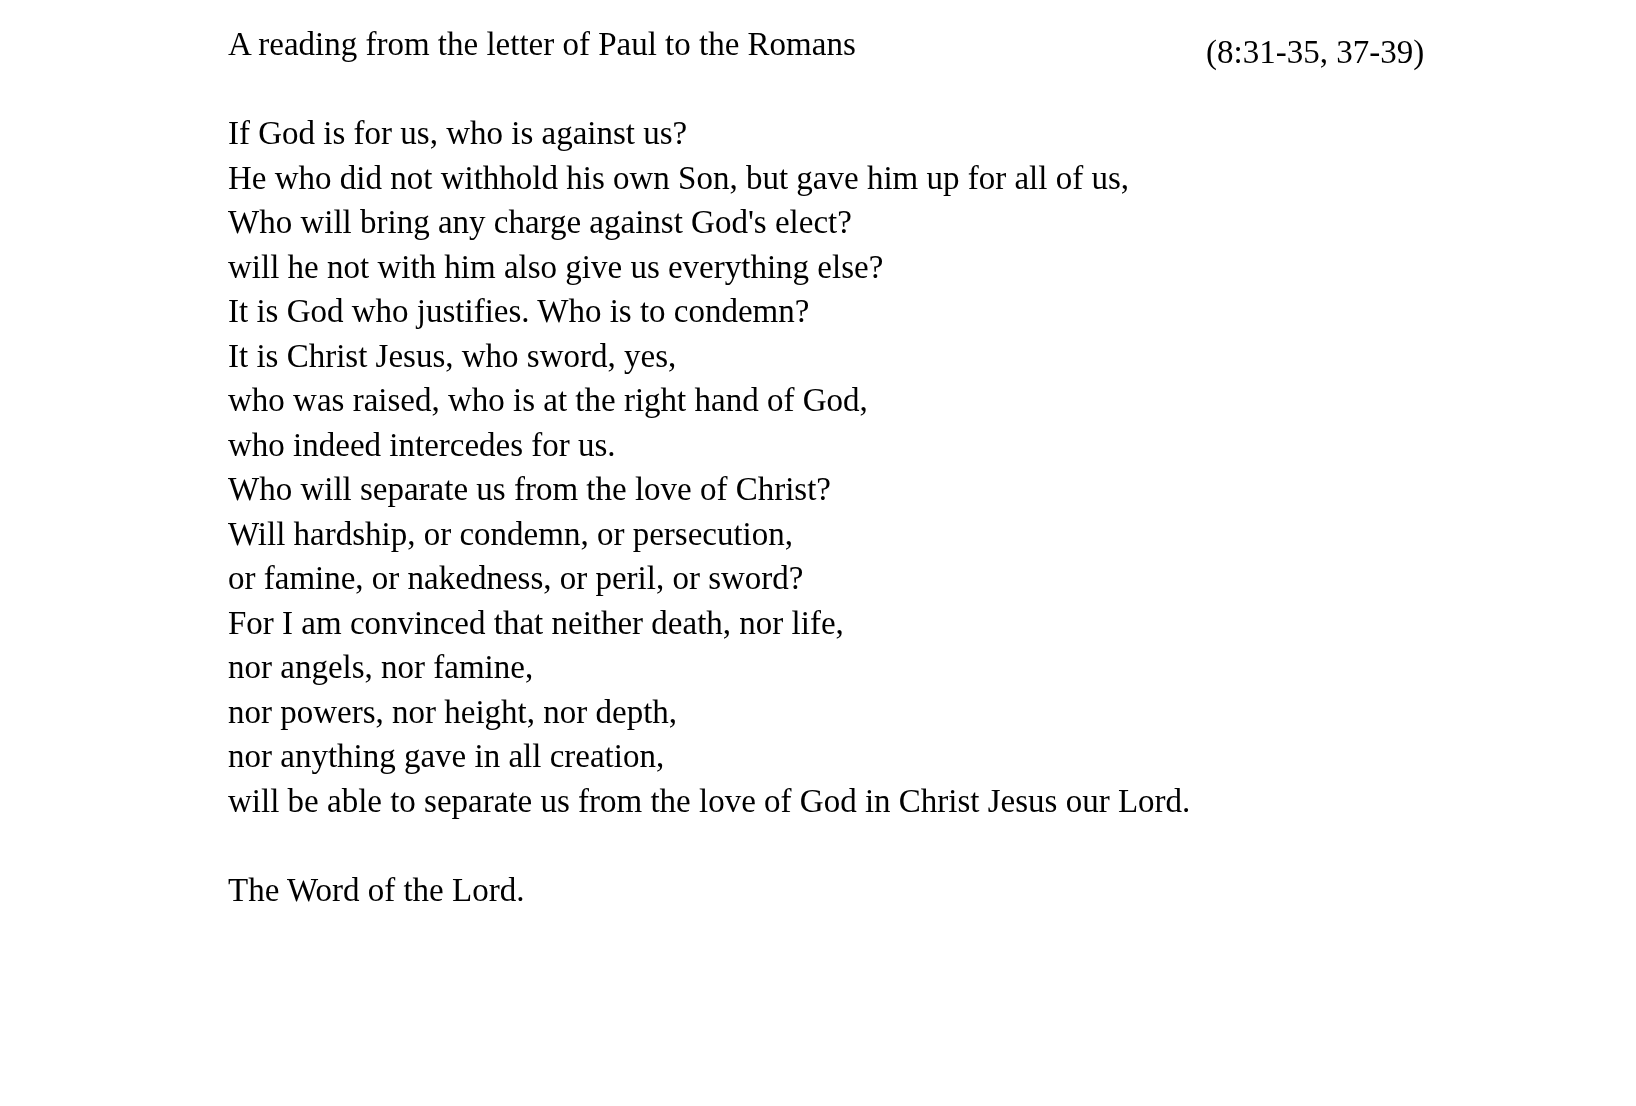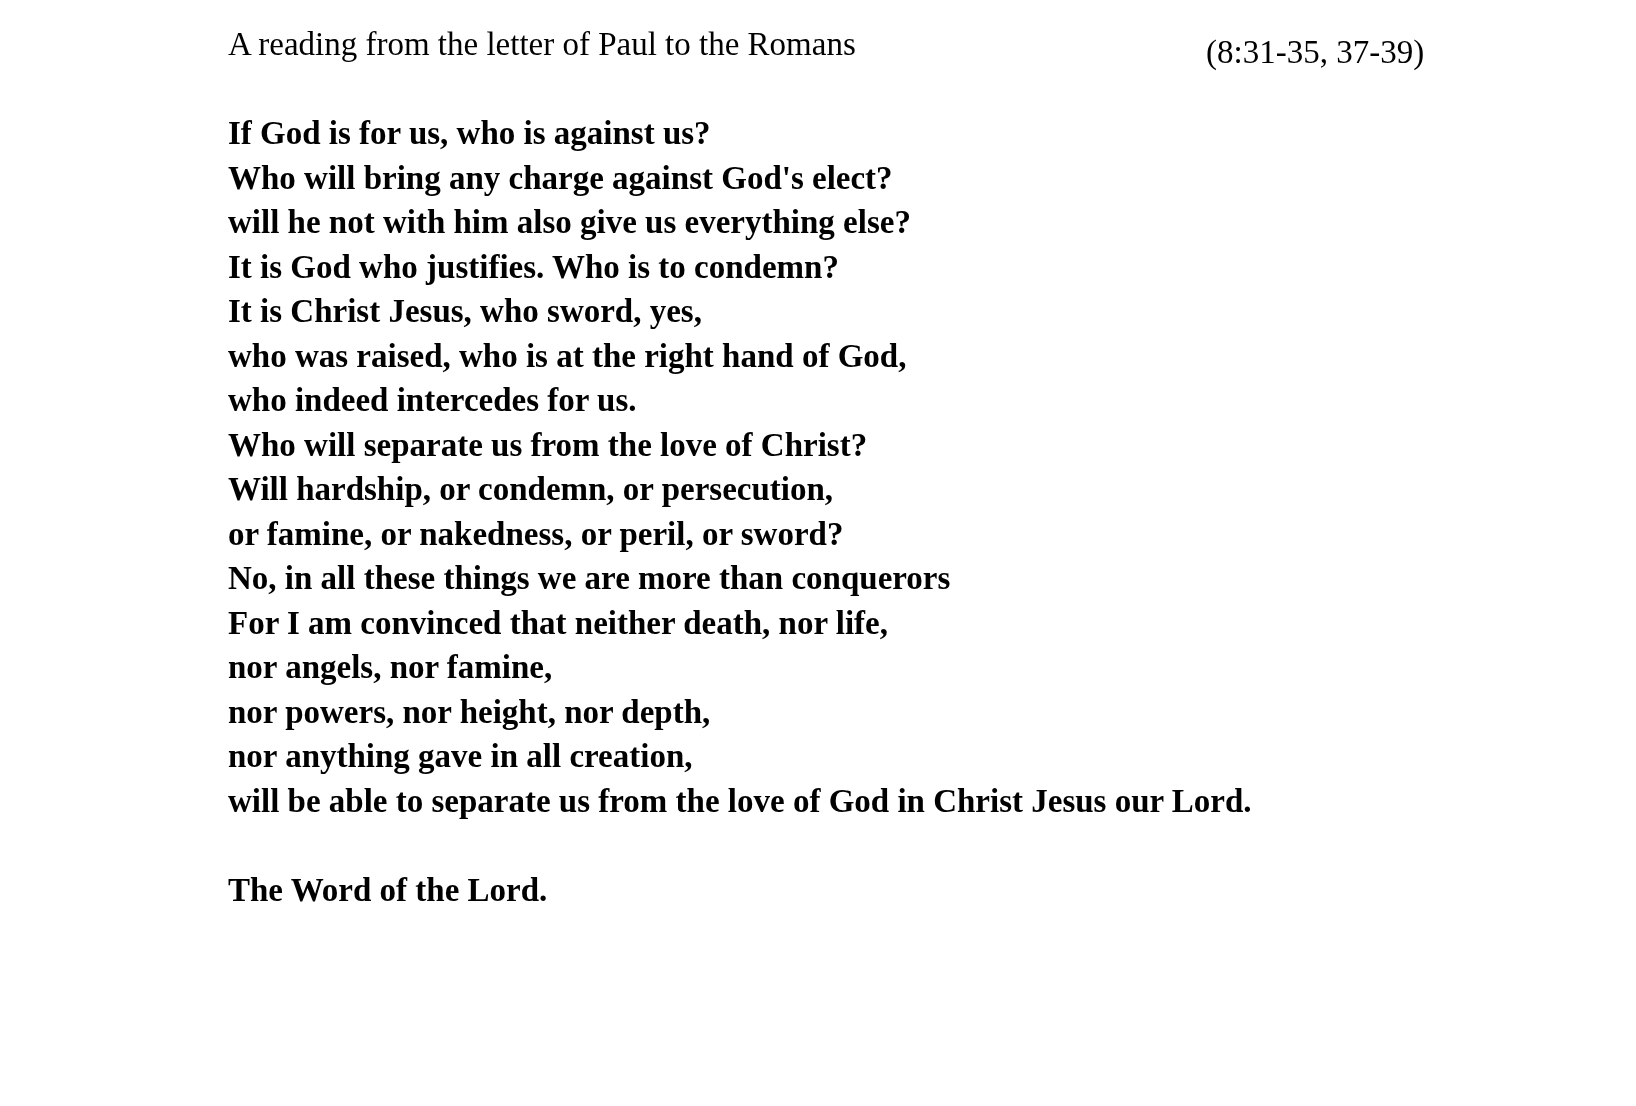--- a/index.html
+++ b/index.html
@@ -27,46 +27,45 @@
   .reference {
     position: absolute;
     left: 978px;
     top: 8px;
   }
   .spacer {
     height: 44.5px;
   }
   .line {
     white-space: nowrap;
-    font-weight: bold;
   }
 </style>
 </head>
 <body>
 
 <div class="page">
 
   <div class="title-row">
     <span>A reading from the letter of Paul to the Romans</span>
     <span class="reference">(8:31-35, 37-39)</span>
   </div>
 
   <div class="spacer"></div>
 
   <div class="line">If God is for us, who is against us?</div>
+  <div class="line">He who did not withhold his own Son, but gave him up for all of us,</div>
   <div class="line">Who will bring any charge against God's elect?</div>
   <div class="line">will he not with him also give us everything else?</div>
   <div class="line">It is God who justifies. Who is to condemn?</div>
   <div class="line">It is Christ Jesus, who sword, yes,</div>
   <div class="line">who was raised, who is at the right hand of God,</div>
   <div class="line">who indeed intercedes for us.</div>
   <div class="line">Who will separate us from the love of Christ?</div>
   <div class="line">Will hardship, or condemn, or persecution,</div>
   <div class="line">or famine, or nakedness, or peril, or sword?</div>
-  <div class="line">No, in all these things we are more than conquerors</div>
   <div class="line">For I am convinced that neither death, nor life,</div>
   <div class="line">nor angels, nor famine,</div>
   <div class="line">nor powers, nor height, nor depth,</div>
   <div class="line">nor anything gave in all creation,</div>
   <div class="line">will be able to separate us from the love of God in Christ Jesus our Lord.</div>
 
   <div class="spacer"></div>
 
   <div class="line">The Word of the Lord.</div>
 

